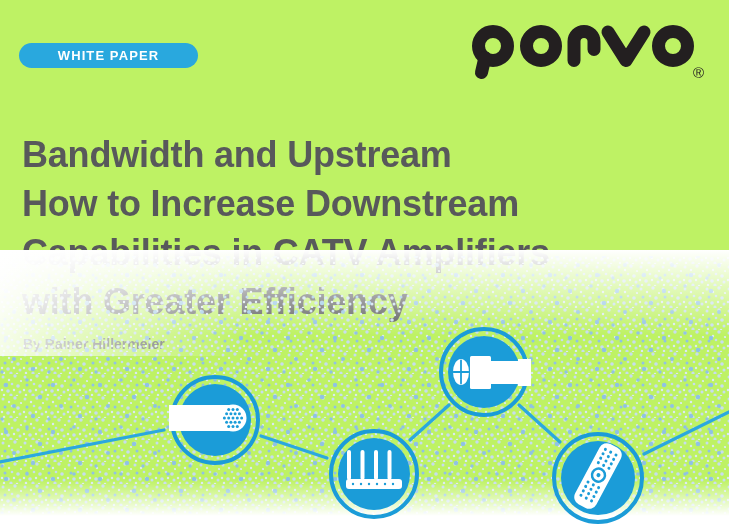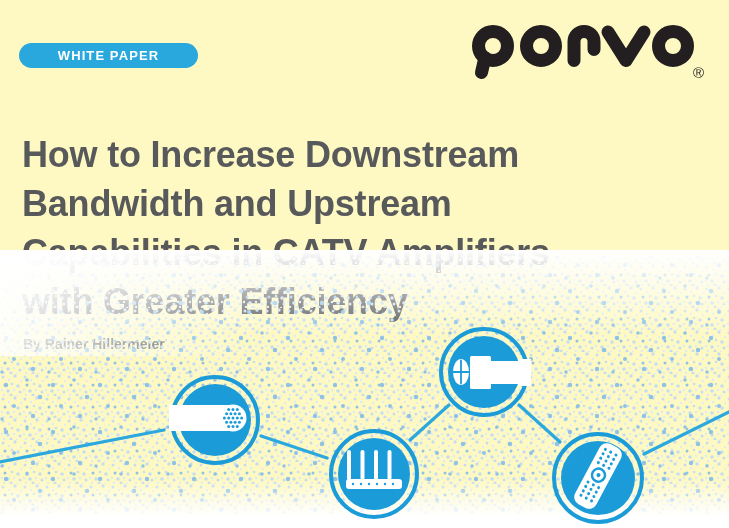--- a/index.html
+++ b/index.html
@@ -1,17 +1,17 @@
 <!DOCTYPE html>
 <html style="--accent: #29a8de; --circle-blue: #1b9cd8; --line-blue: #2ba8de; --title-gray: #58595b; --byline-gray: #6d6e71; --logo-black: #231f20; --dot-light: #c6ddef; --dot-faint: #dbeaf5; --dot-mid: #8fc2e4;"><head>
 <meta charset="utf-8">
 <style>
   html,body{margin:0;padding:0;background:#e8e8e8;}
   .page{
-    position:relative;width:729px;height:528px;background:#fef9c3;overflow:hidden;
+    position:relative;width:729px;height:528px;background:#bef264;overflow:hidden;
     font-family:"Liberation Sans",sans-serif;
   }
   
   .badge{
     position:absolute;left:19px;top:43px;width:179px;height:25px;
     background:var(--accent);border-radius:13px;
     color:#fff;font-size:13px;font-weight:700;letter-spacing:1.1px;
     line-height:25px;text-align:center;
   }
   
@@ -53,22 +53,22 @@
       <path class="lg" d="M 483 57.5 L 479.5 72.5"></path>
       <circle class="lg" cx="539" cy="46" r="14.5"></circle>
       <path class="lg" d="M 572 60.5 L 572 41.5 A 10 10 0 0 1 592 41.5 L 592 49.5"></path>
       <path class="lg" d="M 606 32 L 624 60.5 L 642 32"></path>
       <circle class="lg" cx="671" cy="46" r="14.5"></circle>
       <text class="lg-reg" x="691" y="78">®</text>
     </g>
   </svg>
 
   <div class="title">
+    <div>Bandwidth and Upstream</div>
     <div>How to Increase Downstream</div>
-    <div>Bandwidth and Upstream</div>
     <div>Capabilities in CATV Amplifiers</div>
     <div>with Greater Efficiency</div>
   </div>
 
   <div class="byline">By Rainer Hillermeier</div>
 
   <svg class="hero" viewBox="0 250 729 278" aria-hidden="true">
     <defs>
       <pattern id="ht1" width="22" height="22" patternUnits="userSpaceOnUse">
         <circle class="d1" cx="3" cy="3" r="1.5"></circle>

